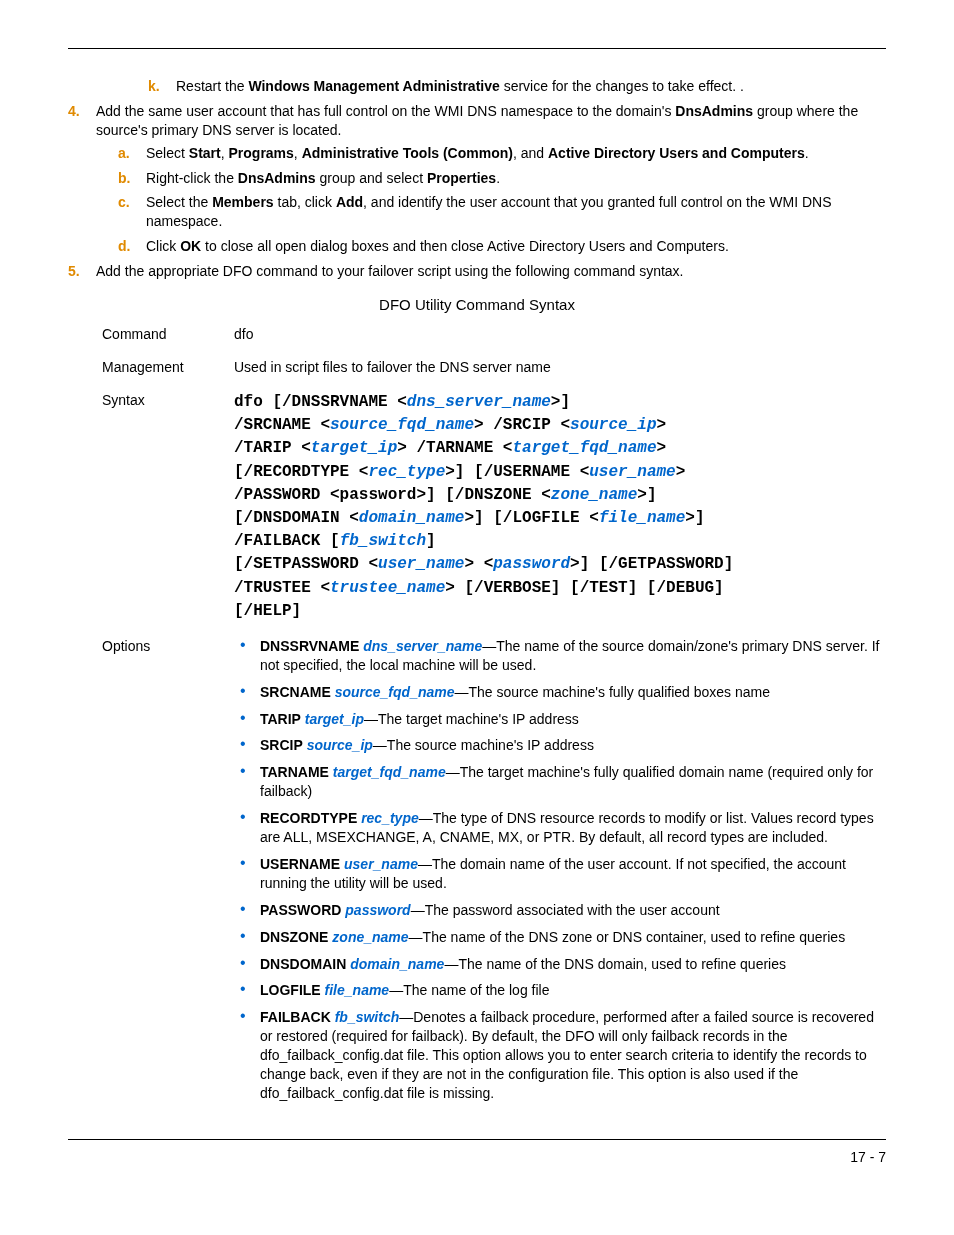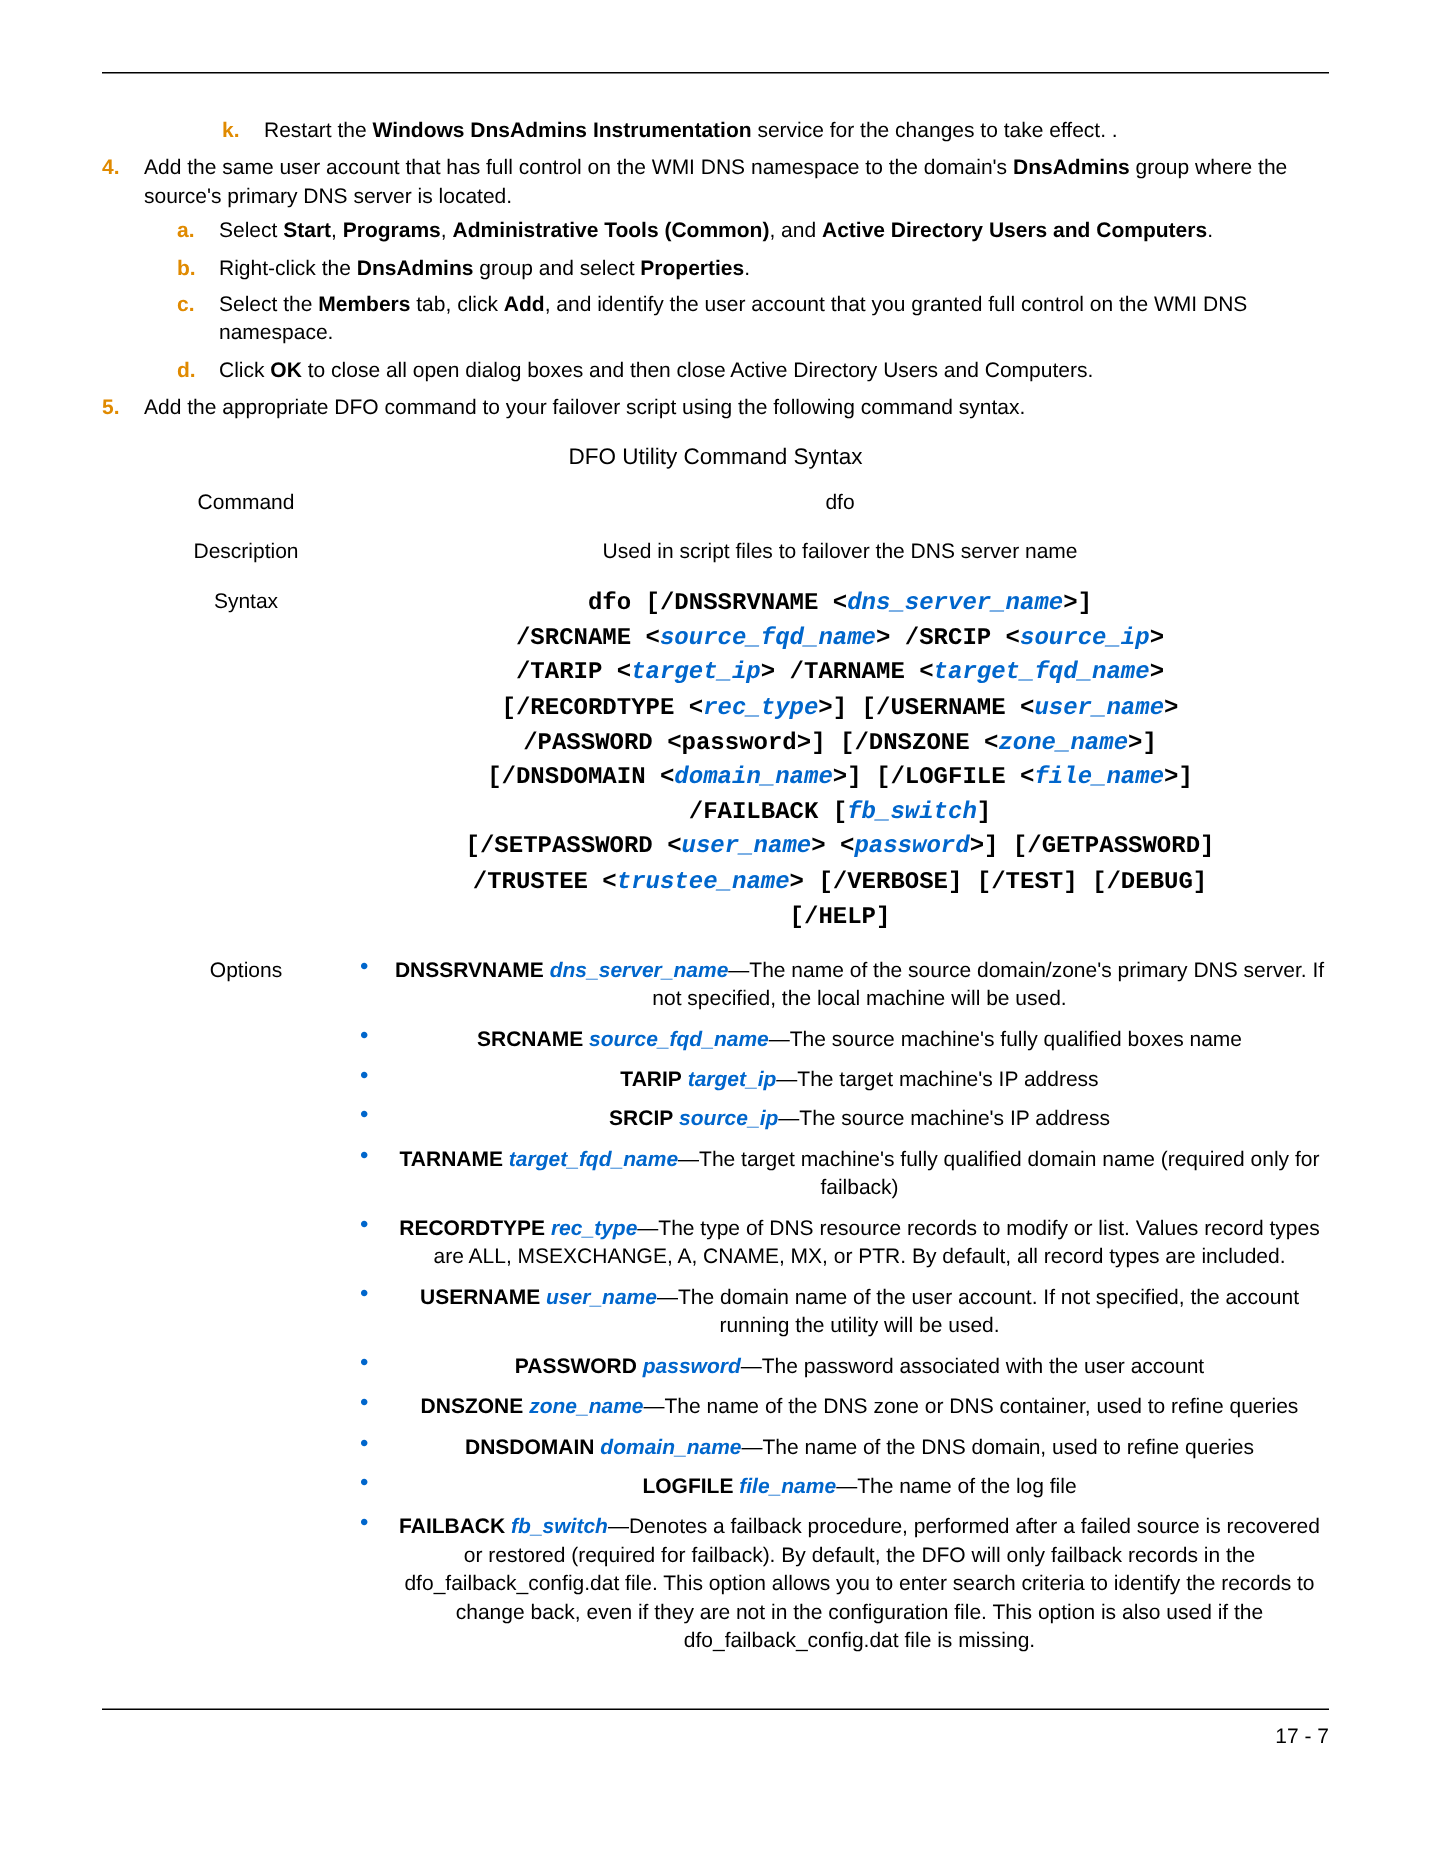--- a/index.html
+++ b/index.html
@@ -63,21 +63,20 @@
     margin: 14px 0 10px 0;
     font-size: 15px;
   }
   .deflist {
     margin-left: 34px;
   }
   .defrow {
     display: flex;
     margin-bottom: 14px;
     align-items: flex-start;
-    text-align: center;
   }
   .deflabel {
     flex: 0 0 124px;
     padding-right: 8px;
   }
   .defval {
     flex: 1;
   }
   .mono {
     font-family: "Courier New", Courier, monospace;
@@ -119,21 +118,21 @@
 </head>
 <body>
 
 <div class="top-rule"></div>
 
 <ol class="ol-num">
   <li style="margin-left:52px;">
     <ol class="ol-alpha" style="margin-left:0;">
       <li>
         <span class="marker">k.</span>
-        <span>Restart the </span><b>Windows DnsAdmins Instrumentation</b><span> service for the changes to take effect. .</span>
+        <span>Restart the </span><b>Windows Management Administrative</b><span> service for the changes to take effect. .</span>
       </li>
     </ol>
   </li>
 
   <li>
     <span class="marker">4.</span>
     <span>Add the same user account that has full control on the WMI DNS namespace to the domain's </span><b>DnsAdmins</b><span> group where the source's primary DNS server is located.</span>
     <ol class="ol-alpha">
       <li>
         <span class="marker">a.</span>
@@ -163,21 +162,21 @@
 <div class="section-title">DFO Utility Command Syntax</div>
 
 <div class="deflist">
 
   <div class="defrow">
     <div class="deflabel">Command</div>
     <div class="defval">dfo</div>
   </div>
 
   <div class="defrow">
-    <div class="deflabel">Description</div>
+    <div class="deflabel">Management</div>
     <div class="defval">Used in script files to failover the DNS server name</div>
   </div>
 
   <div class="defrow">
     <div class="deflabel">Syntax</div>
     <div class="defval mono">
       <b>dfo [/DNSSRVNAME &lt;</b><span class="param">dns_server_name</span><b>&gt;]</b><br>
       <b>/SRCNAME &lt;</b><span class="param">source_fqd_name</span><b>&gt; /SRCIP &lt;</b><span class="param">source_ip</span><b>&gt;</b><br>
       <b>/TARIP &lt;</b><span class="param">target_ip</span><b>&gt; /TARNAME &lt;</b><span class="param">target_fqd_name</span><b>&gt;</b><br>
       <b>[/RECORDTYPE &lt;</b><span class="param">rec_type</span><b>&gt;] [/USERNAME &lt;</b><span class="param">user_name</span><b>&gt;</b><br>

